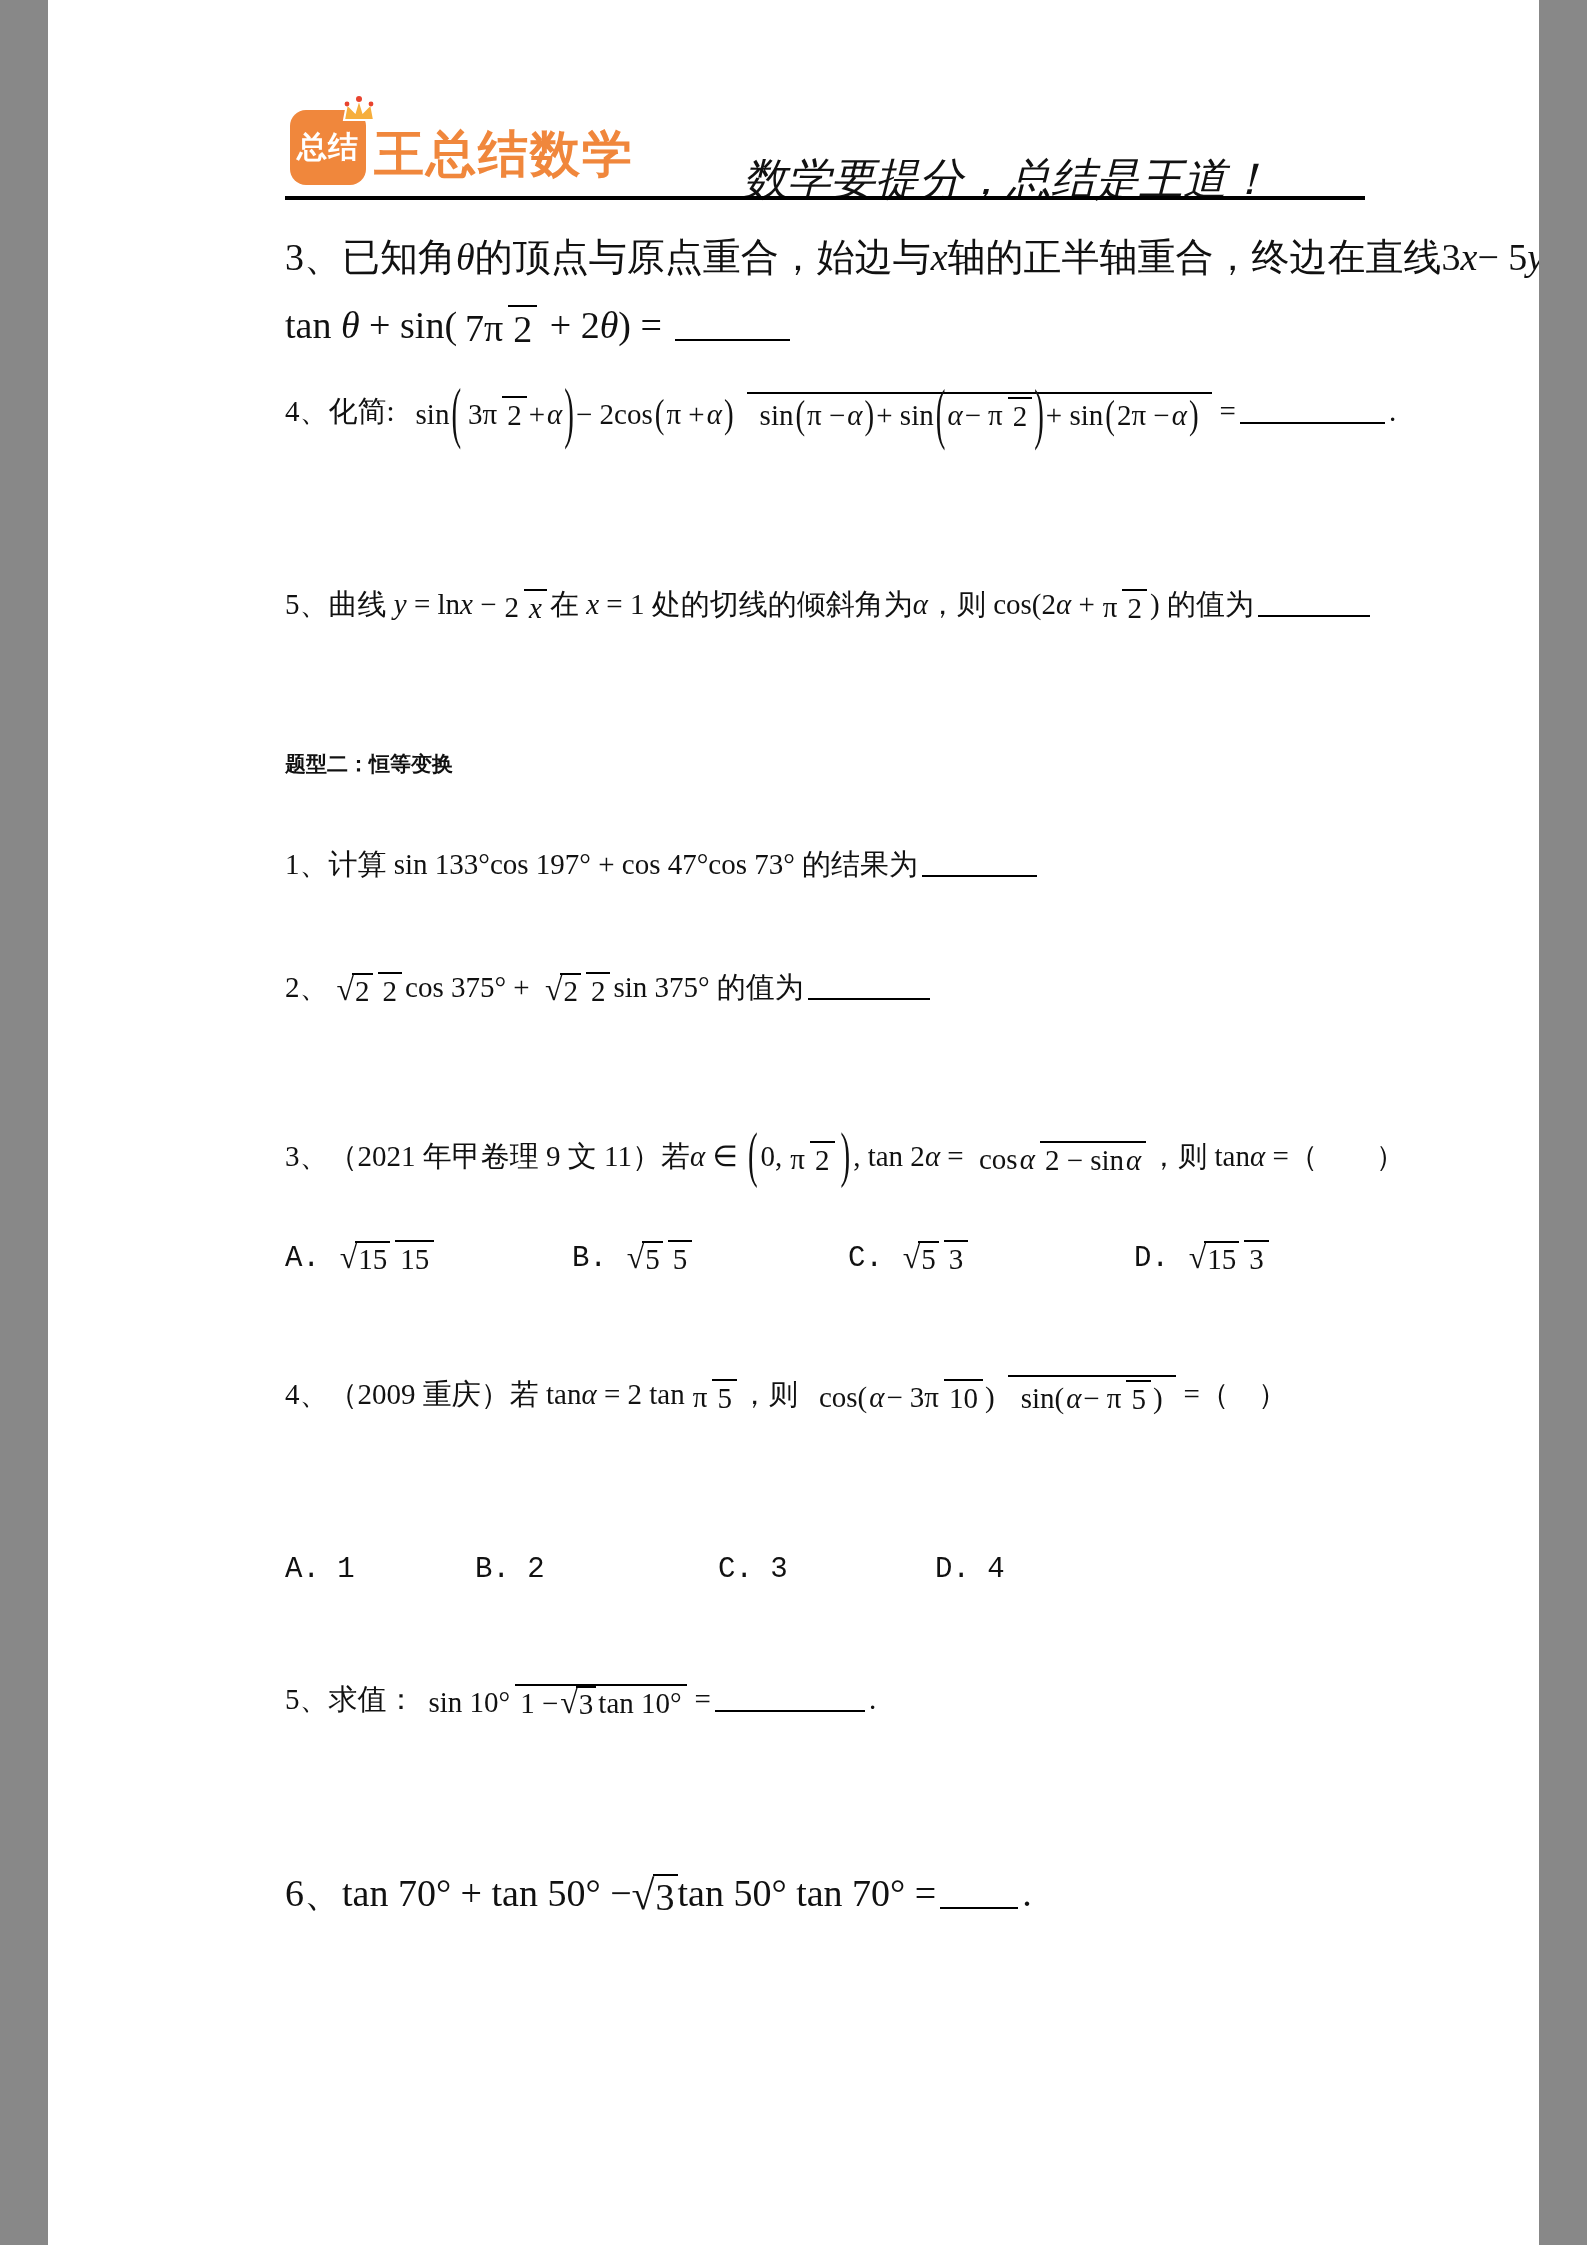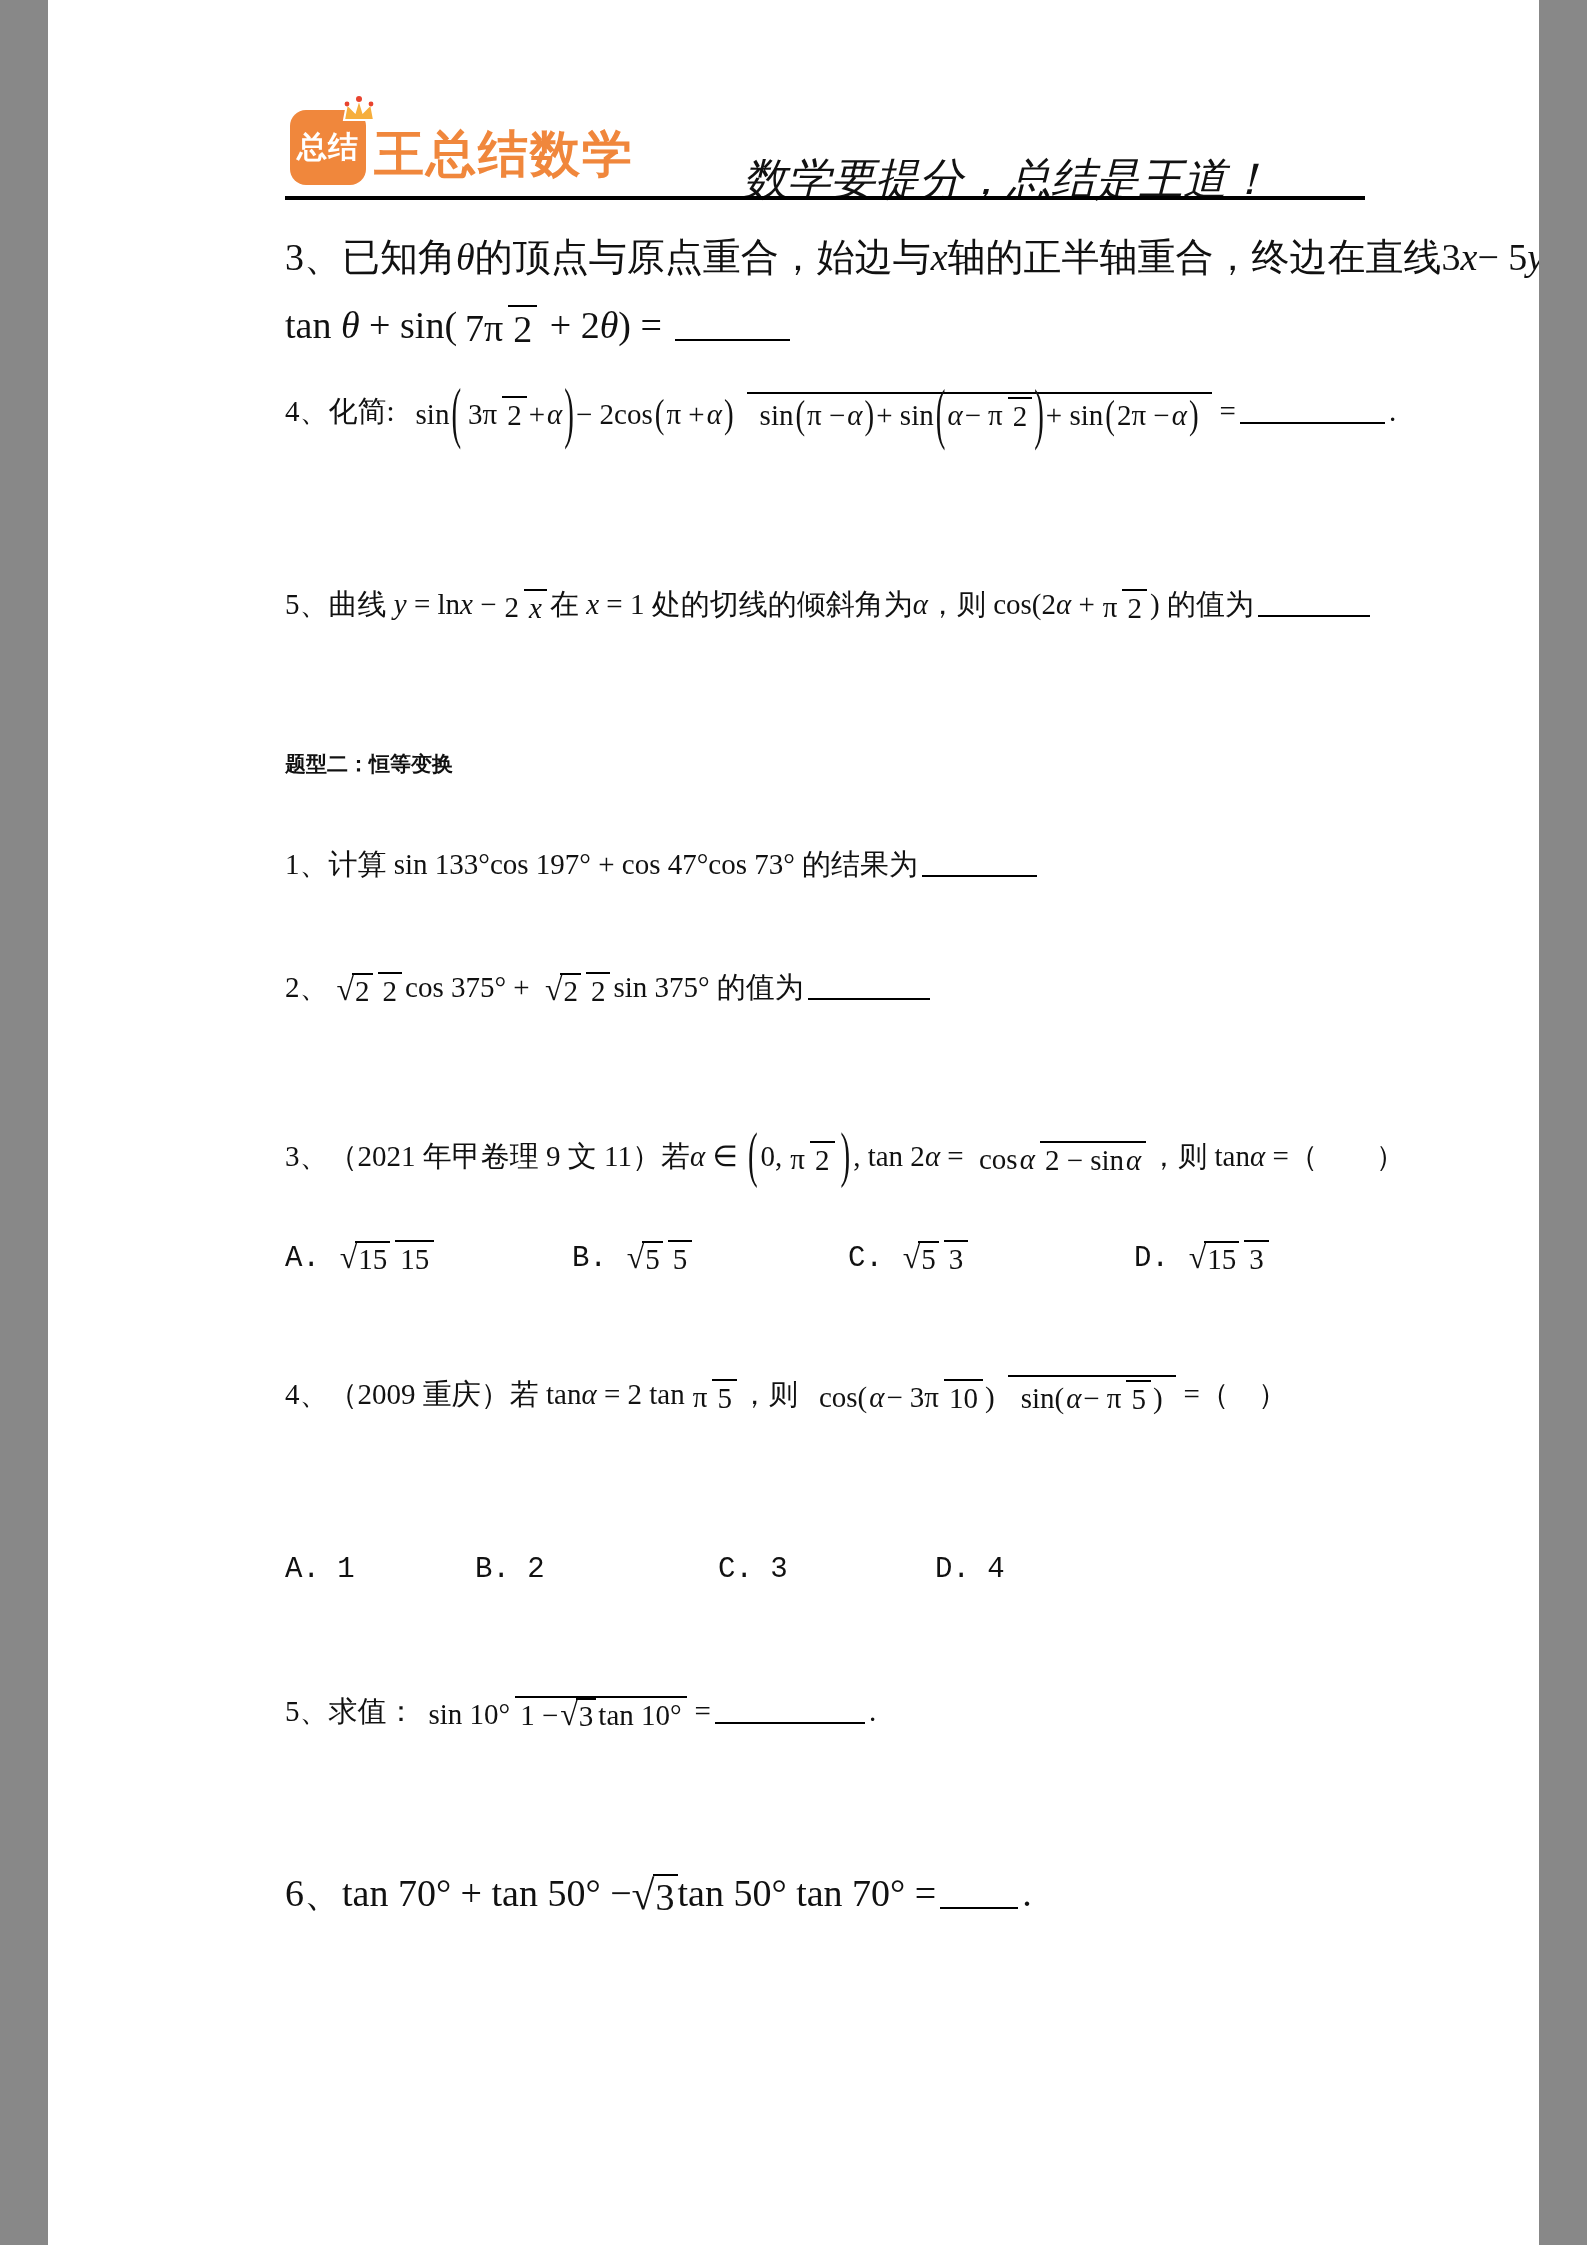--- a/index.html
+++ b/index.html
@@ -297,21 +297,21 @@
   </div>
 
   <div class="abs optrow t29" style="top:1553px;height:40px;">
     <span class="opt optlab" style="left:237px;"><span>A.</span>&nbsp;<span>1</span></span>
     <span class="opt optlab" style="left:427px;"><span>B.</span>&nbsp;<span>2</span></span>
     <span class="opt optlab" style="left:670px;"><span>C.</span>&nbsp;<span>3</span></span>
     <span class="opt optlab" style="left:887px;"><span>D.</span>&nbsp;<span>4</span></span>
   </div>
 
   <div class="abs line t29" style="left:237px;top:1680px;">
-    <span>5、</span><span>求值：</span><span class="frac" style="margin:16px 8px;">
+    <span>5、</span><span>求值：</span><span class="frac" style="margin:4px 8px;">
         <span class="fn">
           <span>sin 10°</span>
         </span>
         <span class="fd">
           <span class="m">1 −</span>
           <span class="sqrt">
             <span class="rs">√</span>
             <span class="rb">3</span>
           </span>
           <span class="m">tan 10°</span>

